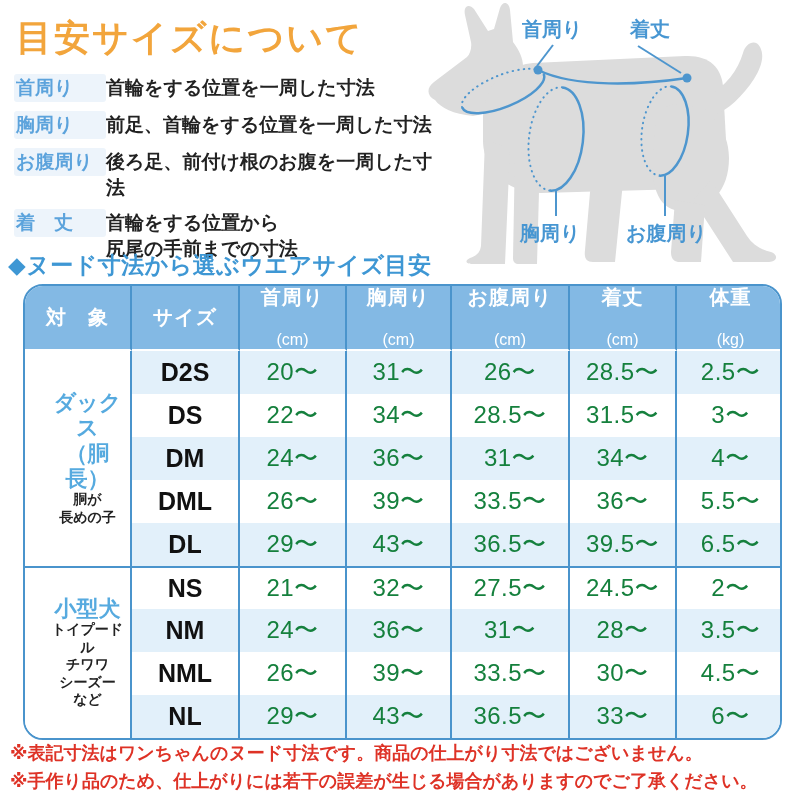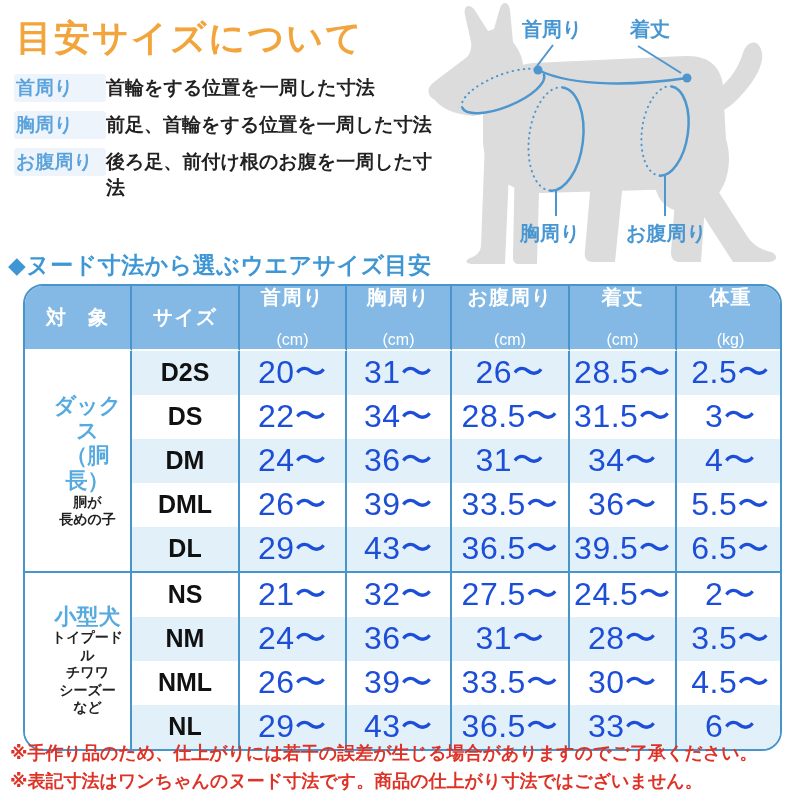--- a/index.html
+++ b/index.html
@@ -37,21 +37,21 @@
   .th-main { font-size:20px; font-weight:700; line-height:1.1; letter-spacing:1px; }
   .th-unit { font-size:16px; font-weight:400; line-height:1.1;margin-top:23px; }
   tbody td { height:43px; border-right:2px solid #4A94CC; font-size:24px; }
   tbody td:last-child { border-right:none; }
   tr.stripe td { background:#E2F0FA; }
   tr.group-start td { border-top:2px solid #4A94CC; }
   td.group-cell { background:#fff !important;padding-left:20px; }
   .group-label { font-size:22px; font-weight:700; color:#56AADF; line-height:1.15; }
   .group-sub { font-size:14px; font-weight:600; color:#222; line-height:1.25; }
   td.size-cell { font-weight:700; font-size:25px; color:#111; }
-  td.value-cell { font-weight:500; font-size:32px; color:#1d4ed8; letter-spacing:0.5px; }
+  td.value-cell { font-weight:500; font-size:24px; color:#15803d; letter-spacing:0.5px; }
 
   .notes { position:absolute; left:10px; top:740px; }
   .note-line { font-size:18px; font-weight:700; color:#DE3226; line-height:1.55; }
 </style>
 </head>
 <body>
 
 <div class="stage">
 
   <h1 class="page-title">目安サイズについて</h1>
@@ -61,20 +61,27 @@
       <span class="legend-term">首周り</span>
       <span class="legend-def">首輪をする位置を一周した寸法</span>
     </div>
     <div class="legend-row">
       <span class="legend-term">胸周り</span>
       <span class="legend-def">前足、首輪をする位置を一周した寸法</span>
     </div>
     <div class="legend-row">
       <span class="legend-term">お腹周り</span>
       <span class="legend-def">後ろ足、前付け根のお腹を一周した寸法</span>
+    </div>
+    <div class="legend-row">
+      <span class="legend-term">着　丈</span>
+      <span class="legend-def">
+        <span>首輪をする位置から</span><br>
+        <span>尻尾の手前までの寸法</span>
+      </span>
     </div>
   </div>
 
   <div class="diagram">
     <svg width="375" height="265" viewBox="0 0 375 265">
       <g fill="#DCDCDC">
         <path d="M 10 100 C 2 96 1 88 9 82 L 42 57 C 45 54 47 48 46 42 L 40 15 C 38 6 44 3 49 9 L 63 31 L 69 29 L 75 8 C 78 0 84 2 85 10 L 88 42 C 94 50 98 58 98 66 C 98 84 90 100 78 110 L 48 116 C 28 114 16 108 10 100 Z"></path>
         <path d="M 58 118 C 58 90 76 66 108 63 L 260 56 C 284 55 296 67 298 86 L 301 140 C 301 170 287 187 258 189 L 116 193 C 84 193 58 172 58 140 Z"></path>
         <path d="M 283 96 C 301 86 313 70 318 53 C 321 42 331 39 335 47 C 340 56 336 68 329 79 C 318 96 303 110 288 116 C 280 118 277 102 283 96 Z"></path>
         <path d="M 60 140 L 56 246 C 55 253 51 256 45 258 C 39 261 41 264 48 264 L 80 264 L 85 148 Z"></path>
@@ -239,17 +246,17 @@
             <td class="value-cell">43〜</td>
             <td class="value-cell">36.5〜</td>
             <td class="value-cell">33〜</td>
             <td class="value-cell">6〜</td>
           </tr>
         </tbody>
     </table>
   </div>
 
   <div class="notes">
+    <div class="note-line">※表記寸法はワンちゃんのヌード寸法です。商品の仕上がり寸法ではございません。</div>
     <div class="note-line">※手作り品のため、仕上がりには若干の誤差が生じる場合がありますのでご了承ください。</div>
-    <div class="note-line">※表記寸法はワンちゃんのヌード寸法です。商品の仕上がり寸法ではございません。</div>
   </div>
 
 </div>
 
 </body></html>

